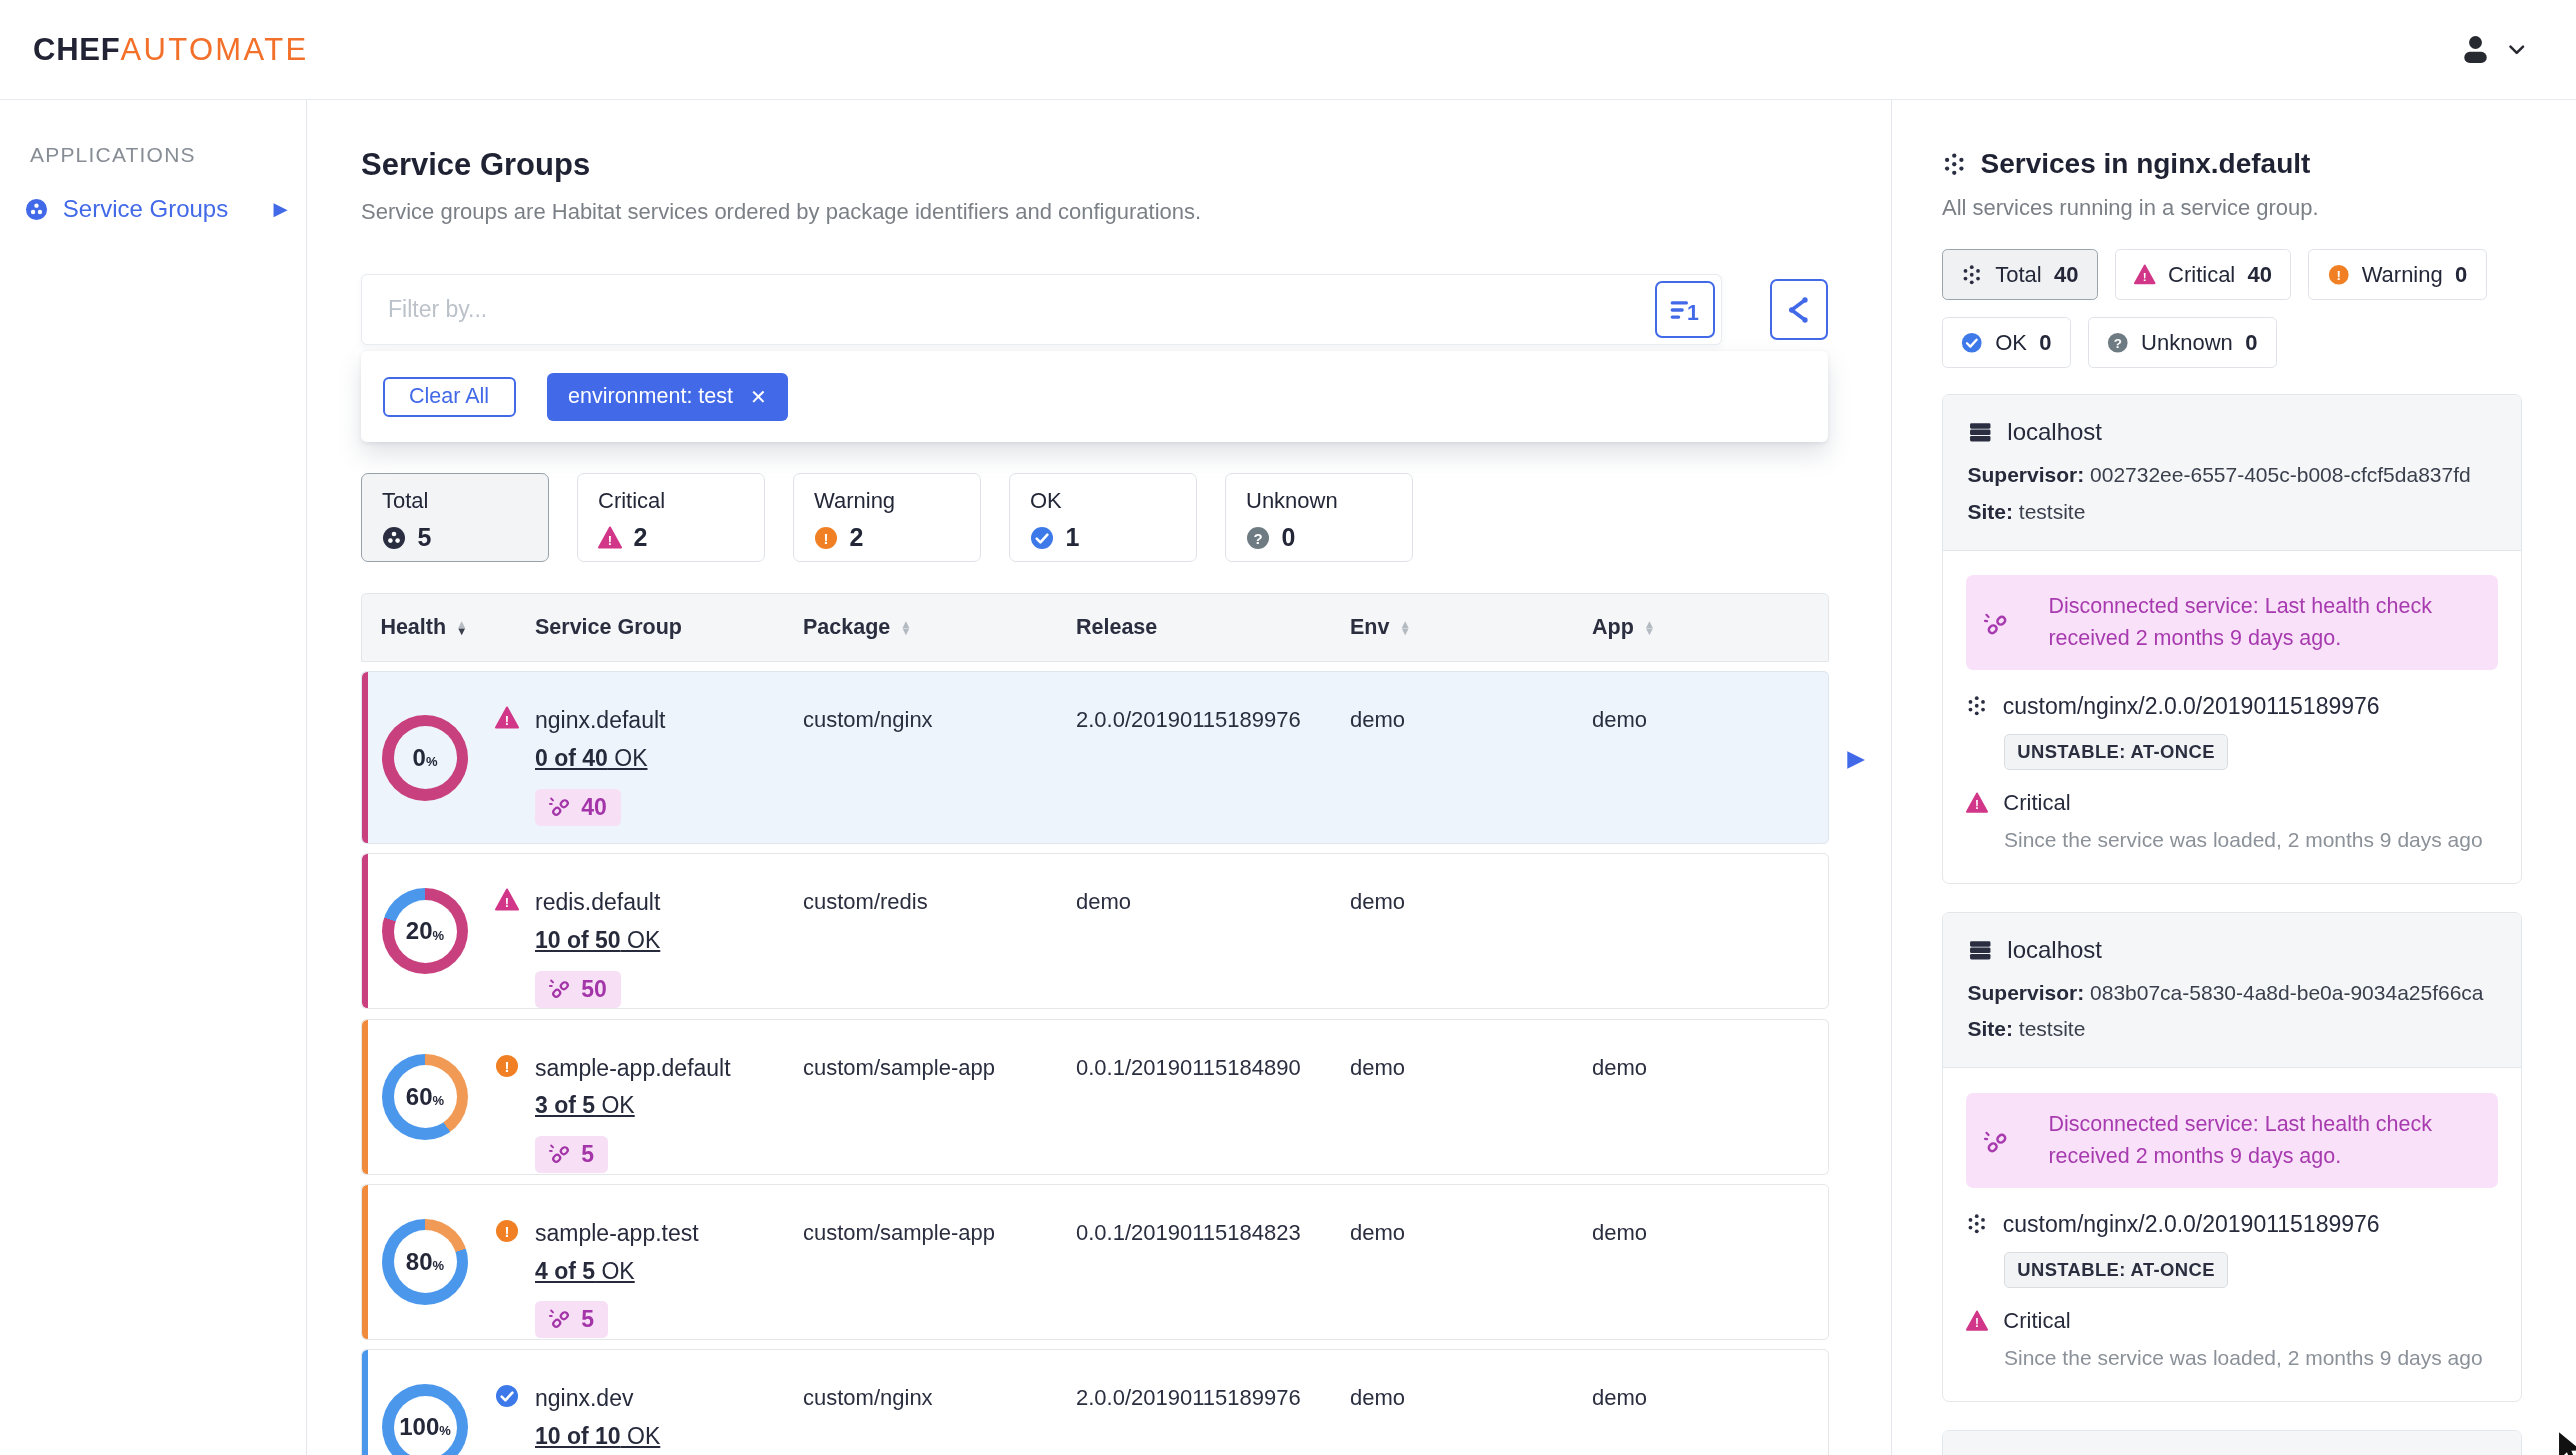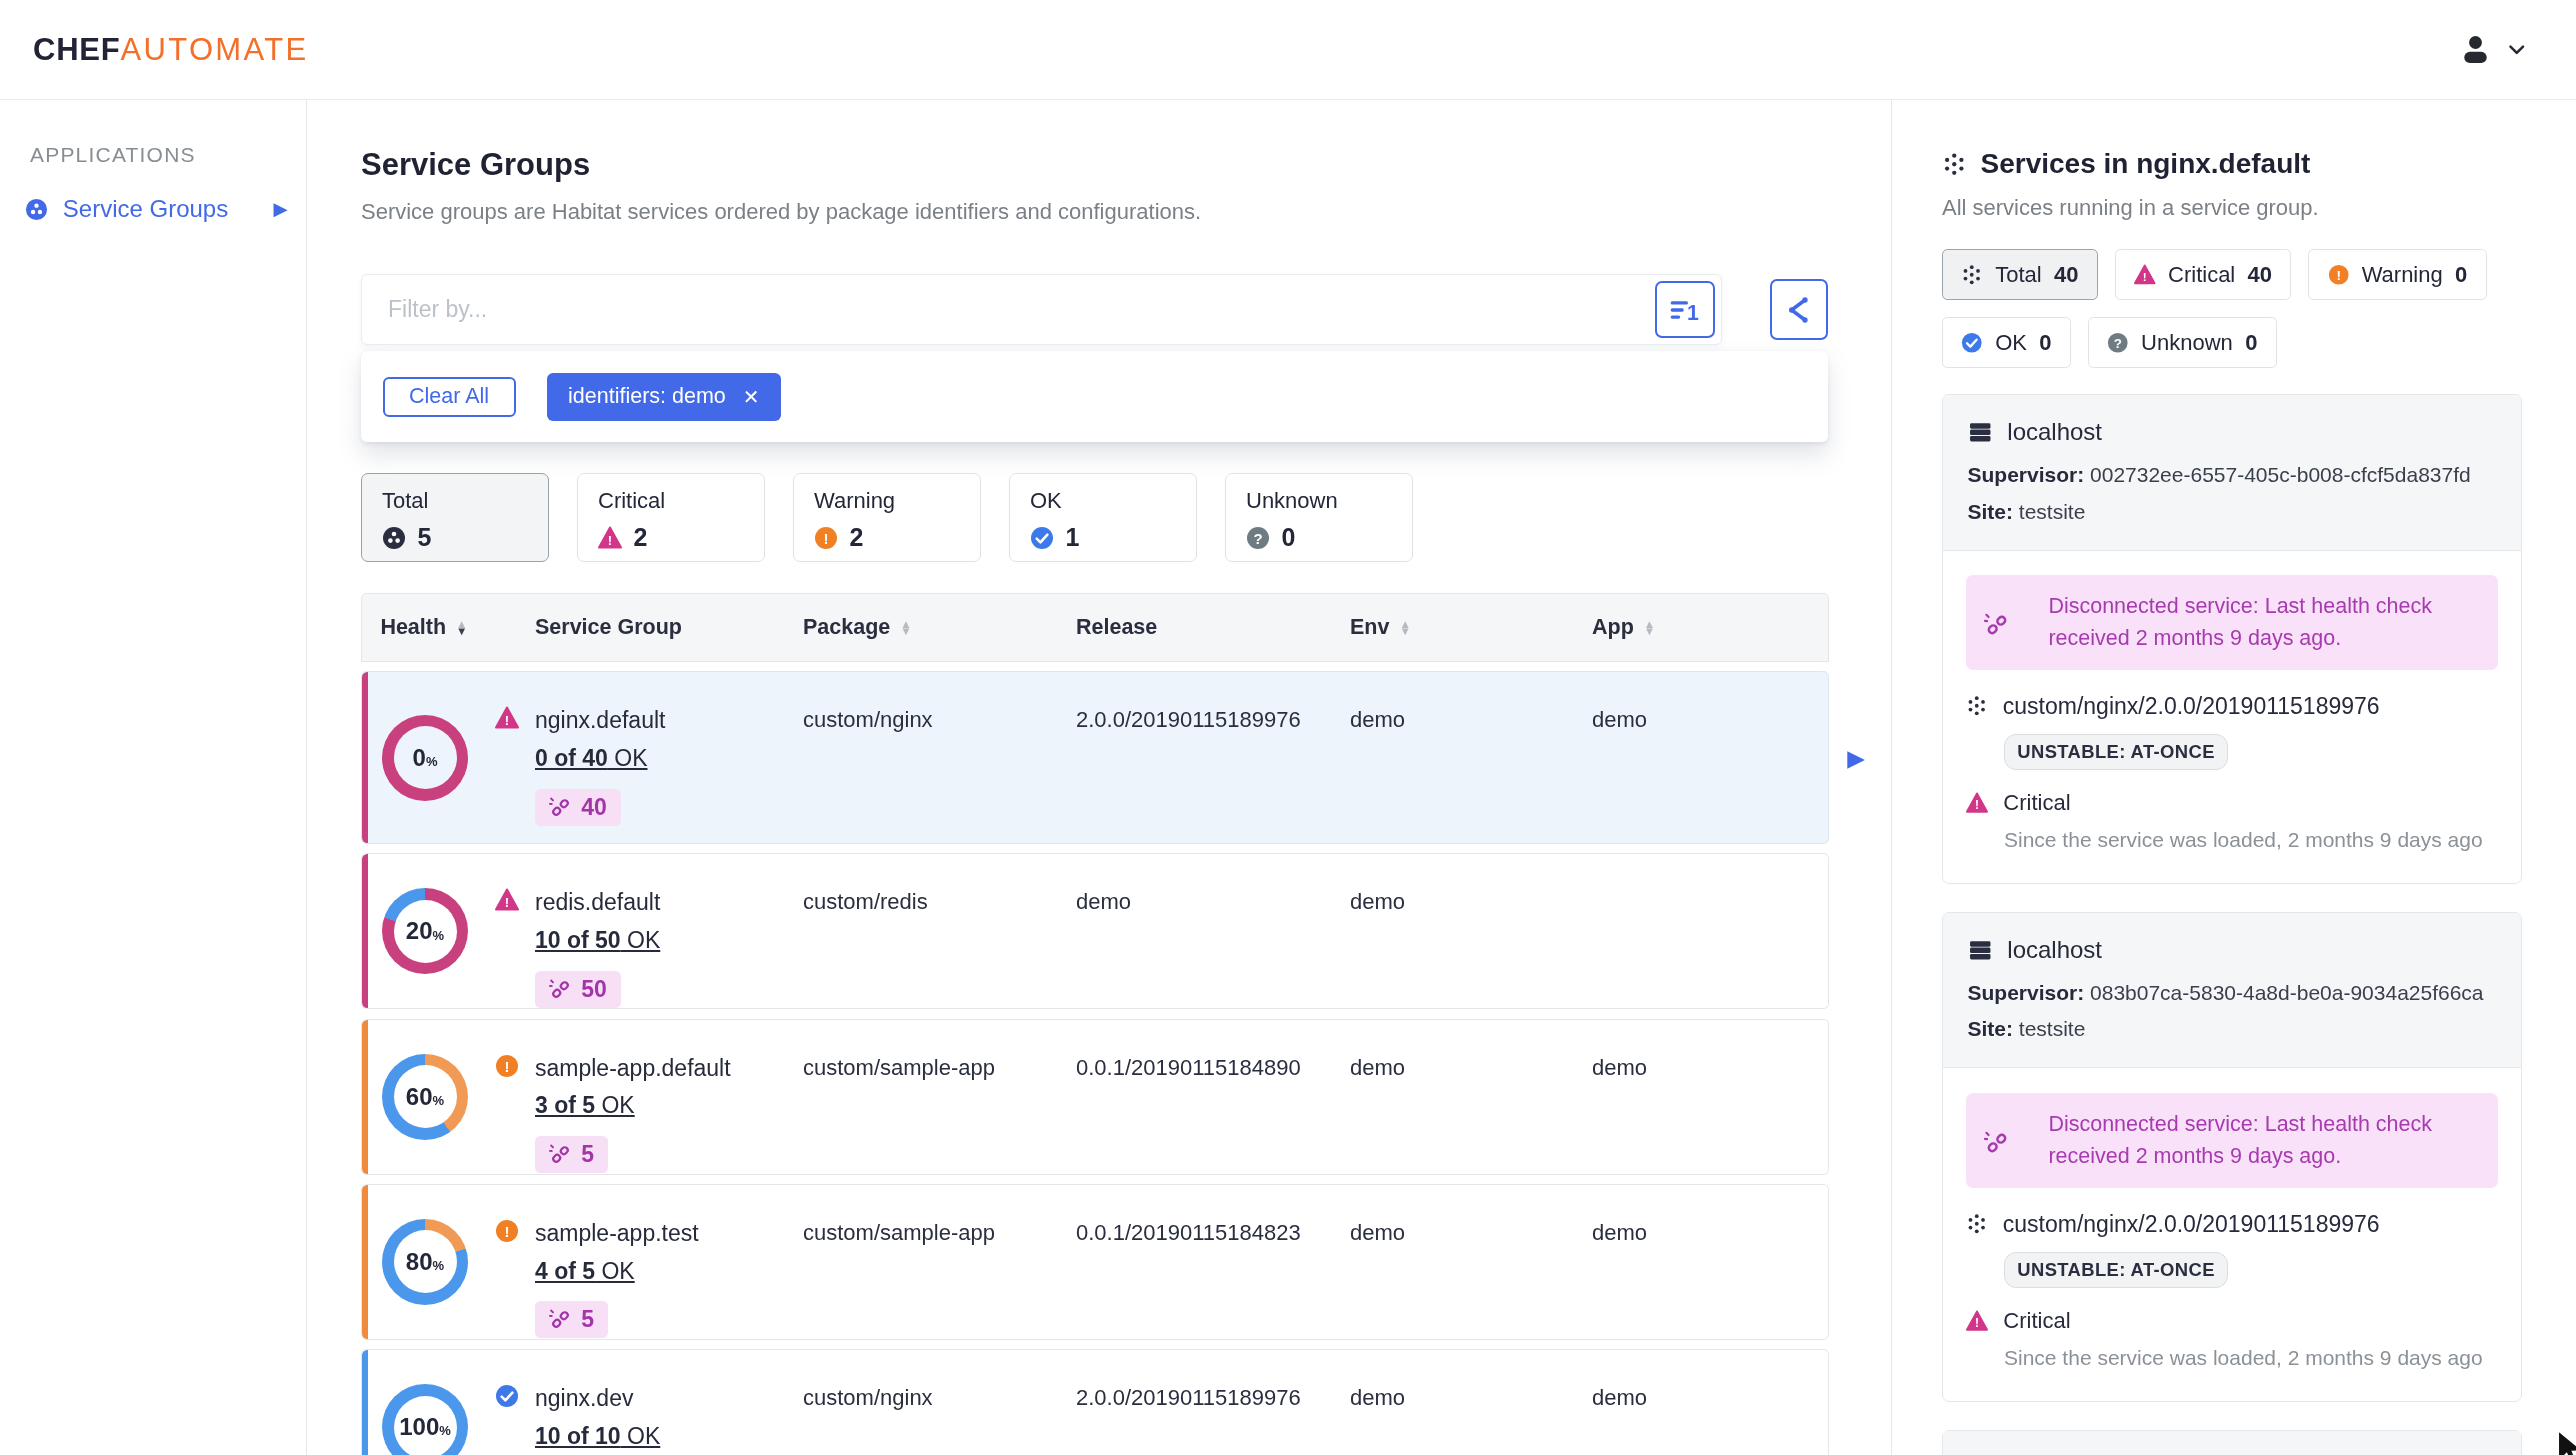--- a/index.html
+++ b/index.html
@@ -88,21 +88,21 @@
   .cards { margin-top:26px; display:flex; flex-direction:column; gap:28px; }
   .card { border:1.5px solid #e3e7ea; border-radius:7px; overflow:hidden; background:#fff; }
   .card-head { background:#f4f6f8; border-bottom:1.5px solid #e3e7ea; padding:23px 24.5px 26px; }
   .host-row { display:flex; align-items:center; gap:15.3px; font-size:24px; color:#262a3b; }
   .kv { margin-top:17px; font-size:21px; color:#3a3f4c; }
   .kv b { font-weight:700; color:#262a3b; }
   .card-body { padding:24.5px 23px 31px; }
   .alert { background:#f9e2f9; border-radius:7px; padding:15.3px 18.4px; display:flex; gap:14px; color:#a73aaf; font-size:21.5px; line-height:32px; }
   .alert .txt { max-width:452px;margin-left:24px; }
   .pkg-row { margin-top:23px; display:flex; align-items:center; gap:15.3px; font-size:23px; color:#262a3b; }
-  .unstable { margin:14px 0 0 38px; display:inline-block; font-size:18.4px; font-weight:700; color:#2a2e3f; background:#f1f3f5; border:1.5px solid #d9dee2; border-radius:12px; padding:6.1px 12.3px; letter-spacing:0.4px; }
+  .unstable { margin:14px 0 0 38px; display:inline-block; font-size:18.4px; font-weight:700; color:#2a2e3f; background:#f1f3f5; border:1.5px solid #d9dee2; border-radius:5px; padding:6.1px 12.3px; letter-spacing:0.4px; }
   .crit-row { margin-top:20px; display:flex; align-items:center; gap:15.3px; font-size:22px; color:#262a3b; }
   .since { margin:12.3px 0 0 38px; font-size:21px; color:#8b9198; }
 
   .mouse-cursor { position:absolute; left:2556px; top:1429px; z-index:50; }
   .ico { display:inline-flex; align-items:center; justify-content:center; line-height:0; }
 </style>
 </head>
 <body>
 
 <div class="topbar">
@@ -171,21 +171,21 @@
               <circle cx="6.5" cy="12" r="2" fill="#4169e8"></circle>
               <circle cx="16.5" cy="19.5" r="2" fill="#4169e8"></circle>
             </svg>
           </span>
         </button>
     </div>
 
     <div class="chips-panel">
       <button class="btn-clear">Clear All</button>
       <div class="chip">
-        <span>identifiers: demo</span>
+        <span>environment: test</span>
         <span class="x">✕</span>
       </div>
     </div>
 
     <div class="tiles" id="tiles">
         <div class="tile selected">
      <div class="tile-label">Total</div>
      <div class="tile-count">
        <span class="ico">
               <svg width="24" height="24" viewBox="0 0 24 24">

